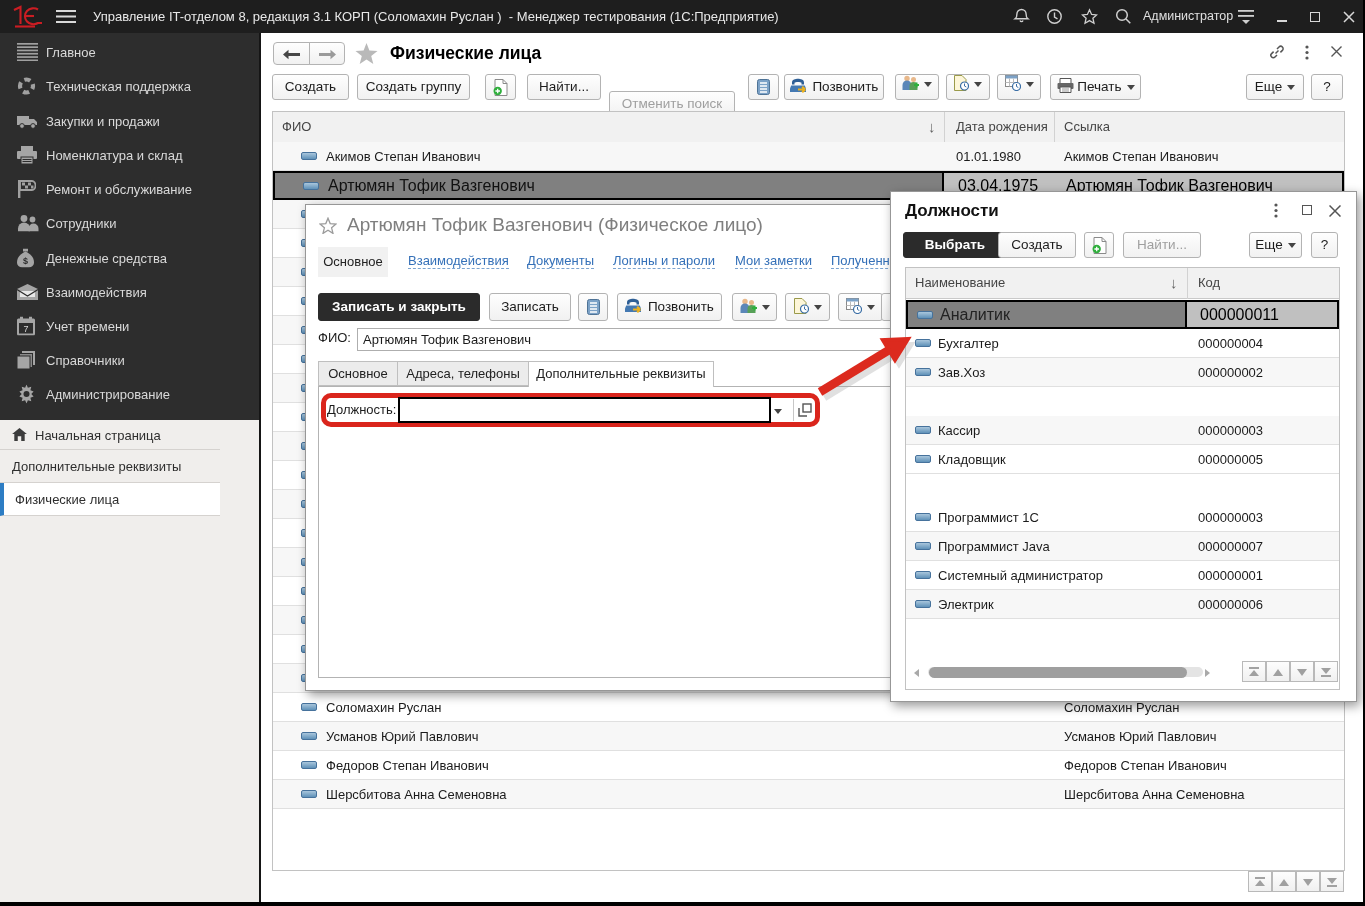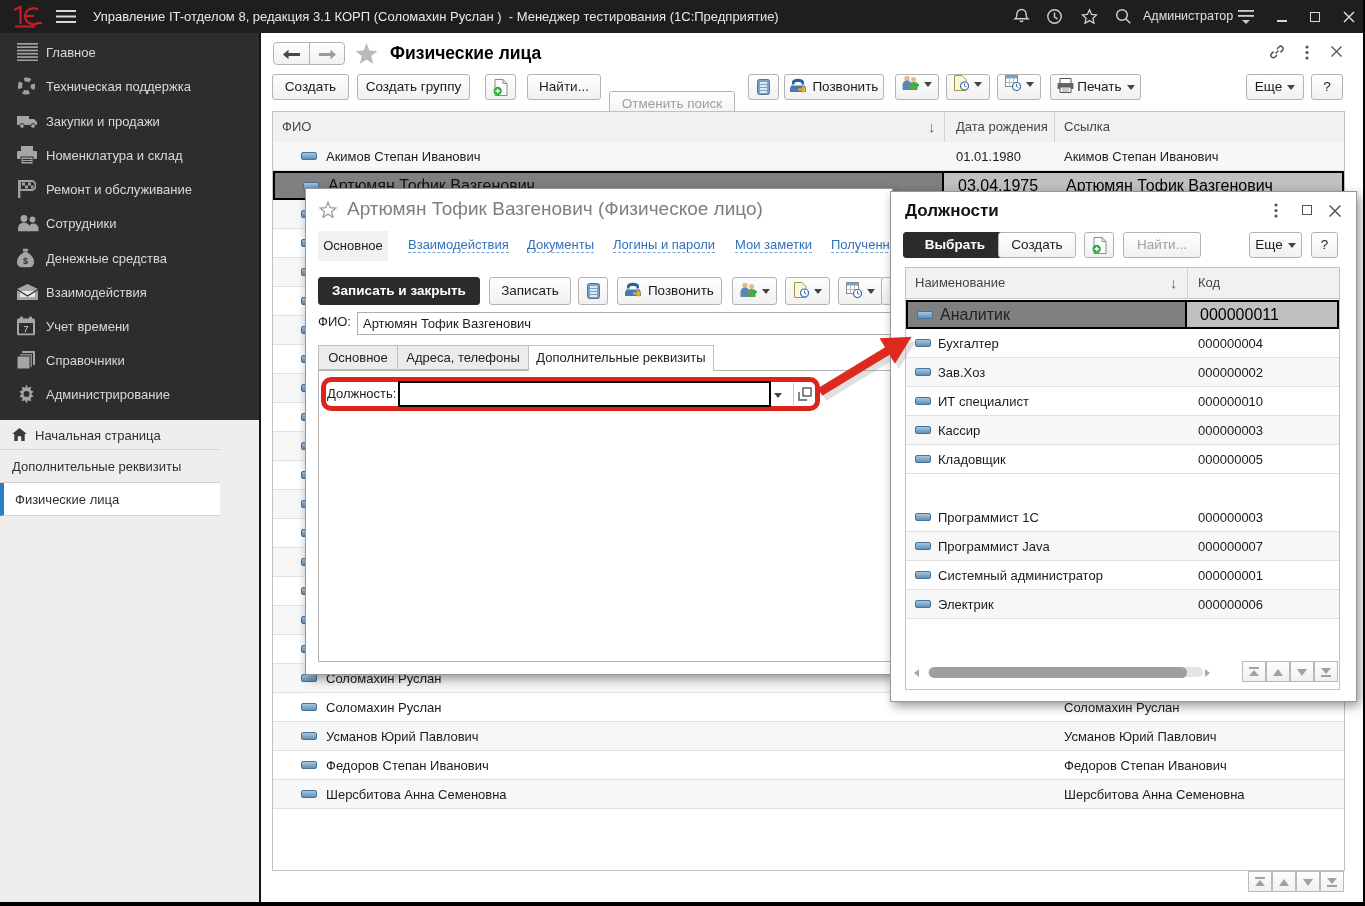--- a/index.html
+++ b/index.html
@@ -389,21 +389,21 @@
         </svg></div>
   <div class="nbtn" style="left:1035px;top:838px"><svg width="12" height="10" viewBox="0 0 12 10" style="margin:5px 5px">
           <path d="M6 9 L11 2 H1 Z" fill="#a0a0a0"></path>
         </svg></div>
   <div class="nbtn" style="left:1059px;top:838px"><svg width="12" height="10" viewBox="0 0 12 10" style="margin:5px 5px">
           <path d="M6 7 L11 1 H1 Z" fill="#a0a0a0"></path>
           <path d="M1 9 h10" stroke="#8d8d8d" stroke-width="1.6"></path>
         </svg></div>
 </div>
 
-<div class="dlg" id="dlg1" style="left:305px;top:188px;width:588px;height:487px;z-index:10">
+<div class="dlg" id="dlg1" style="left:305px;top:204px;width:588px;height:487px;z-index:10">
   <svg class="abs" style="left:13px;top:12px" width="18" height="17" viewBox="0 0 18 17">
         <path d="M9 1.2 L11.2 6.6 L17 7 L12.6 10.8 L14 16.4 L9 13.3 L4 16.4 L5.4 10.8 L1 7 L6.8 6.6 Z" fill="none" stroke="#9b9b9b" stroke-width="1.3"></path>
       </svg>
   <div class="abs" style="left:41px;top:9px;font-size:19px;color:#7f7f7f;white-space:nowrap">Артюмян Тофик Вазгенович (Физическое лицо)</div>
   <div class="abs" style="left:12px;top:42px;width:70px;height:30px;background:#f1f1f1;font-size:13px;color:#222;text-align:center;line-height:30px">Основное</div>
   <div class="link" style="left:102px;top:48px">Взаимодействия</div>
   <div class="link" style="left:221px;top:48px">Документы</div>
   <div class="link" style="left:307px;top:48px">Логины и пароли</div>
   <div class="link" style="left:429px;top:48px">Мои заметки</div>
   <div class="link" style="left:525px;top:48px">Полученные файлы</div>
@@ -506,25 +506,20 @@
     <div class="row" style="top:61px">
           <div class="mark" style="left:9px"></div>
           <div class="cell" style="left:32px">Бухгалтер</div>
           <div class="cell" style="left:292px">000000004</div>
         </div>
     <div class="row alt" style="top:90px">
           <div class="mark" style="left:9px"></div>
           <div class="cell" style="left:32px">Зав.Хоз</div>
           <div class="cell" style="left:292px">000000002</div>
         </div>
-    <div class="row" style="top:119px">
-          <div class="mark" style="left:9px"></div>
-          <div class="cell" style="left:32px">ИТ специалист</div>
-          <div class="cell" style="left:292px">000000010</div>
-        </div>
     <div class="row alt" style="top:148px">
           <div class="mark" style="left:9px"></div>
           <div class="cell" style="left:32px">Кассир</div>
           <div class="cell" style="left:292px">000000003</div>
         </div>
     <div class="row" style="top:177px">
           <div class="mark" style="left:9px"></div>
           <div class="cell" style="left:32px">Кладовщик</div>
           <div class="cell" style="left:292px">000000005</div>
         </div>

